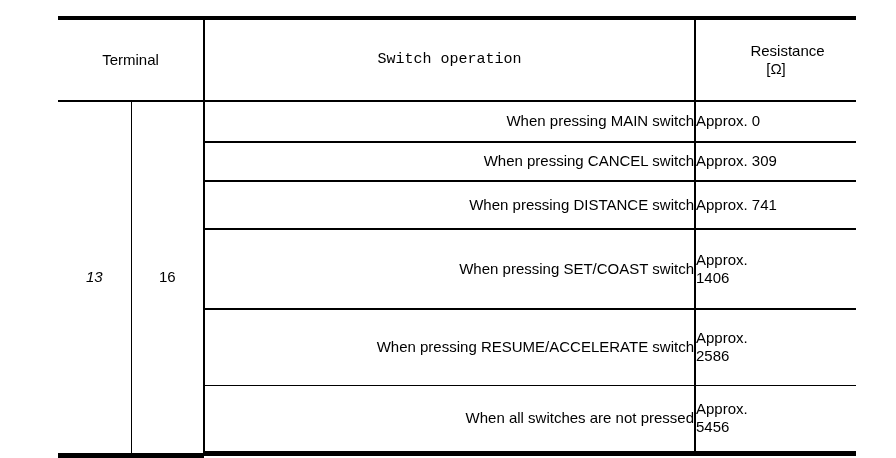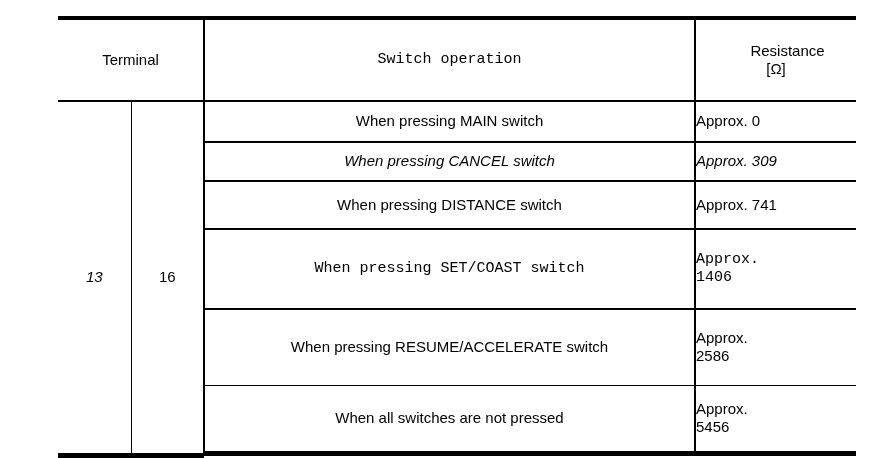--- a/index.html
+++ b/index.html
@@ -76,31 +76,31 @@
 
   .hdr-res-line1 { display: block; padding-left: 23px; }
   .hdr-res-line2 { display: block; }
 
   
   .term-cell {
     width: 73px;
     text-align: center;
   }
   .op-cell {
-    text-align: center;
+    text-align: right;
     padding: 8px 0 8px 14px;
   }
   .res-cell {
     padding: 6px 4px;
   }
 
   .r1 { height: 41px; }
-  .r2 { height: 39px; font-style: italic; }
+  .r2 { height: 39px; }
   .r3 { height: 48px; }
-  .r4 { height: 80px; font-family: Liberation Mono, monospace; }
+  .r4 { height: 80px; }
   .r5 { height: 76px; }
   .r6 { height: 68px; }
 
   .two-line { white-space: pre-line; margin-top: 43px; }
 </style>
 </head>
 <body>
 
 <div class="page">
 

